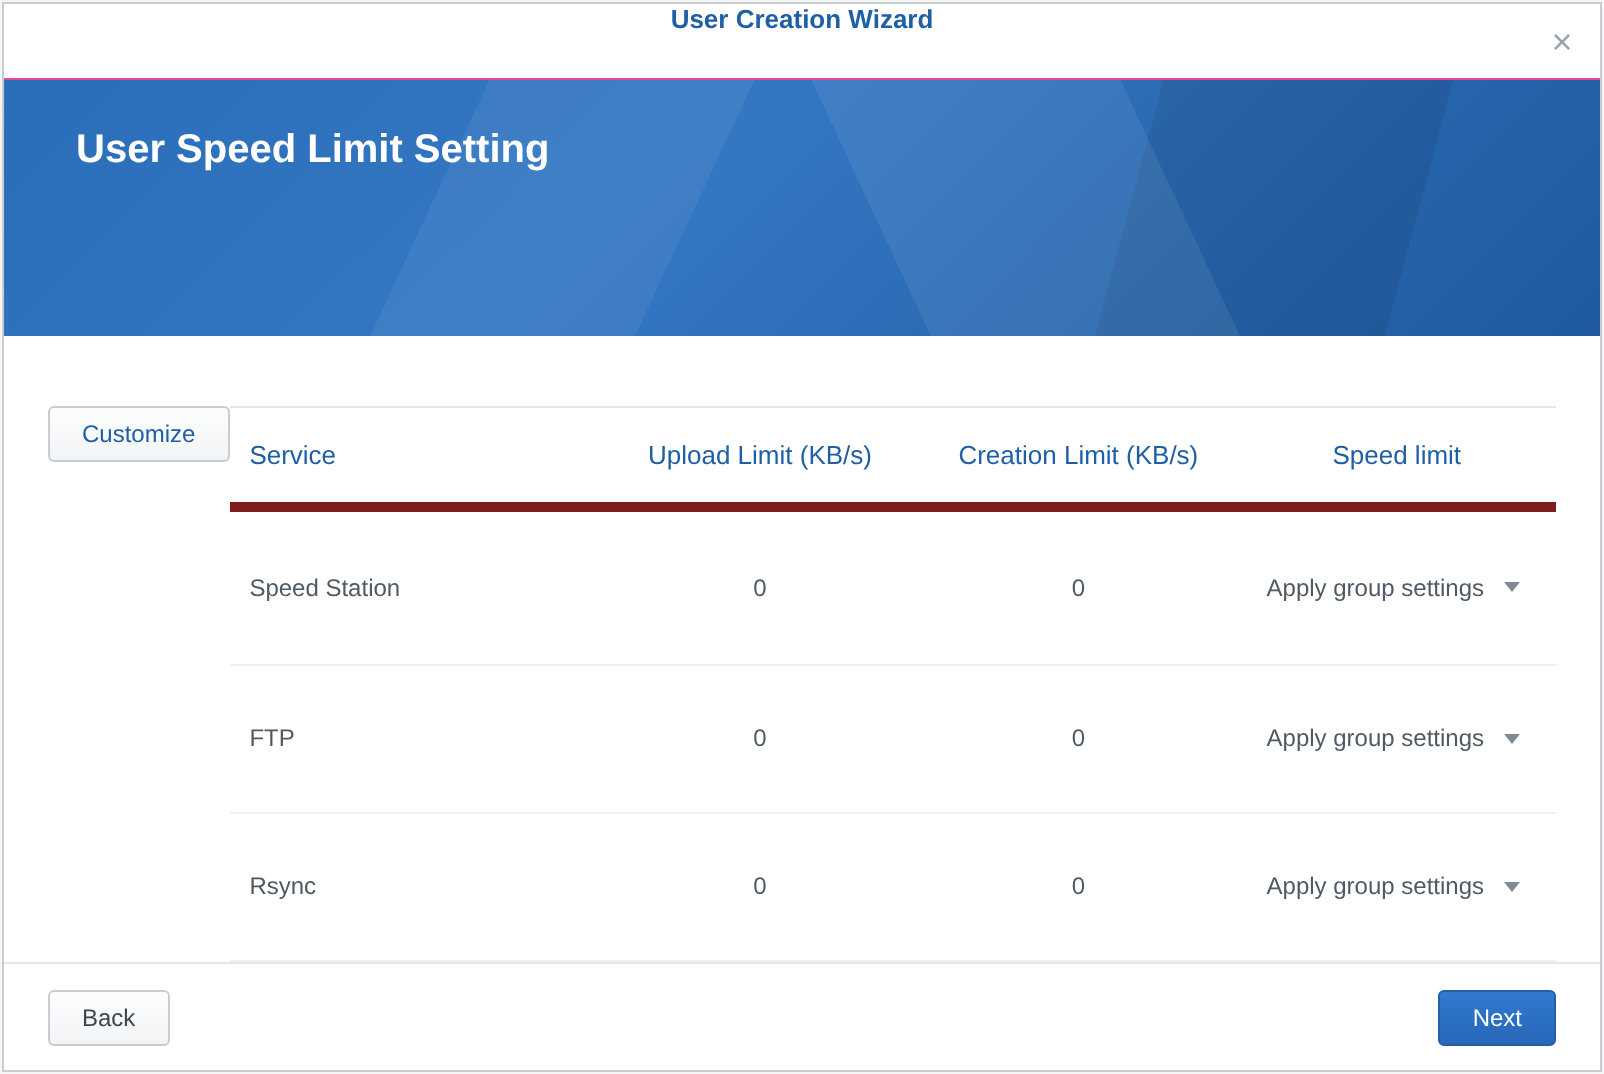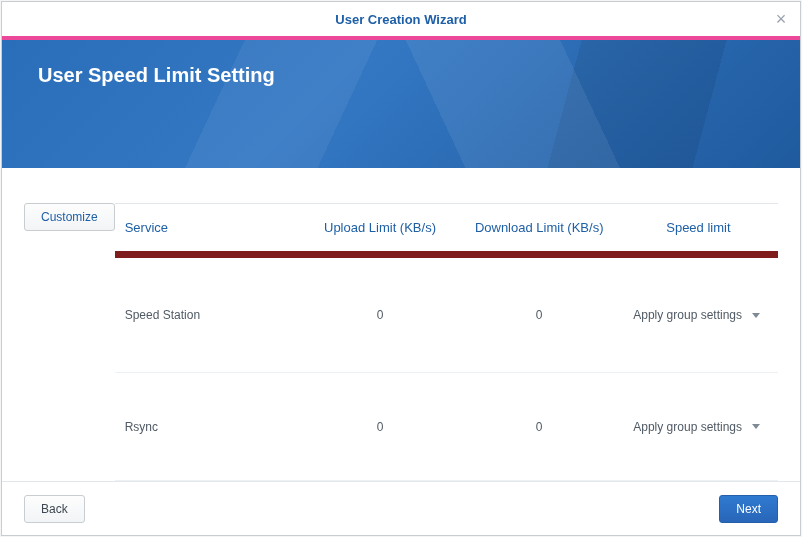--- a/index.html
+++ b/index.html
@@ -15,23 +15,23 @@
       margin: 1px;
       background: #fff;
       border: 1px solid #c8cdd1;
       display: flex;
       flex-direction: column;
       position: relative;
     }
     .titlebar {
       height: 38px;
       background: #fff;
-      border-bottom: 4px solid #ec4899;
-      display: flex;
-      align-items: center;
+      border-bottom: 1px solid #ec4899;
+      display: flex;
+      align-items: flex-start;
       justify-content: center;
       position: relative;
     }
     .titlebar-text {
       color: #1e5fa6;
       font-weight: bold;
       font-size: 13px;
     }
     .close-btn {
       position: absolute;
@@ -108,21 +108,21 @@
       width: 100%;
       border-collapse: collapse;
       table-layout: fixed;
     }
     thead th {
       text-align: left;
       font-weight: normal;
       color: #1e5fa6;
       padding: 16px 10px;
       border-top: 1px solid #e3e7eb;
-      border-bottom: 7px solid #7f1d1d;
+      border-bottom: 5px solid #7f1d1d;
       font-size: 13px;
       background: #fff;
     }
     thead th.center { text-align: center; }
     tbody td {
       padding: 8px 10px;
       border-bottom: 1px solid #eef1f3;
       font-size: 12px;
       color: #505a64;
     }
@@ -178,27 +178,38 @@
       <colgroup>
           <col class="c1">
           <col class="c2">
           <col class="c3">
           <col class="c4">
         </colgroup>
       <thead>
         <tr>
           <th>Service</th>
           <th class="center">Upload Limit (KB/s)</th>
-          <th class="center">Download Limit (KB/s)</th>
+          <th class="center">Creation Limit (KB/s)</th>
           <th class="center">Speed limit</th>
         </tr>
       </thead>
       <tbody id="tbody">
           <tr>
             <td>Speed Station</td>
+            <td class="center">0</td>
+            <td class="center">0</td>
+            <td>
+              <div class="speed-cell">
+                <span>Apply group settings</span>
+                <span class="chevron"></span>
+              </div>
+            </td>
+          </tr>
+          <tr>
+            <td>FTP</td>
             <td class="center">0</td>
             <td class="center">0</td>
             <td>
               <div class="speed-cell">
                 <span>Apply group settings</span>
                 <span class="chevron"></span>
               </div>
             </td>
           </tr>
           <tr>

